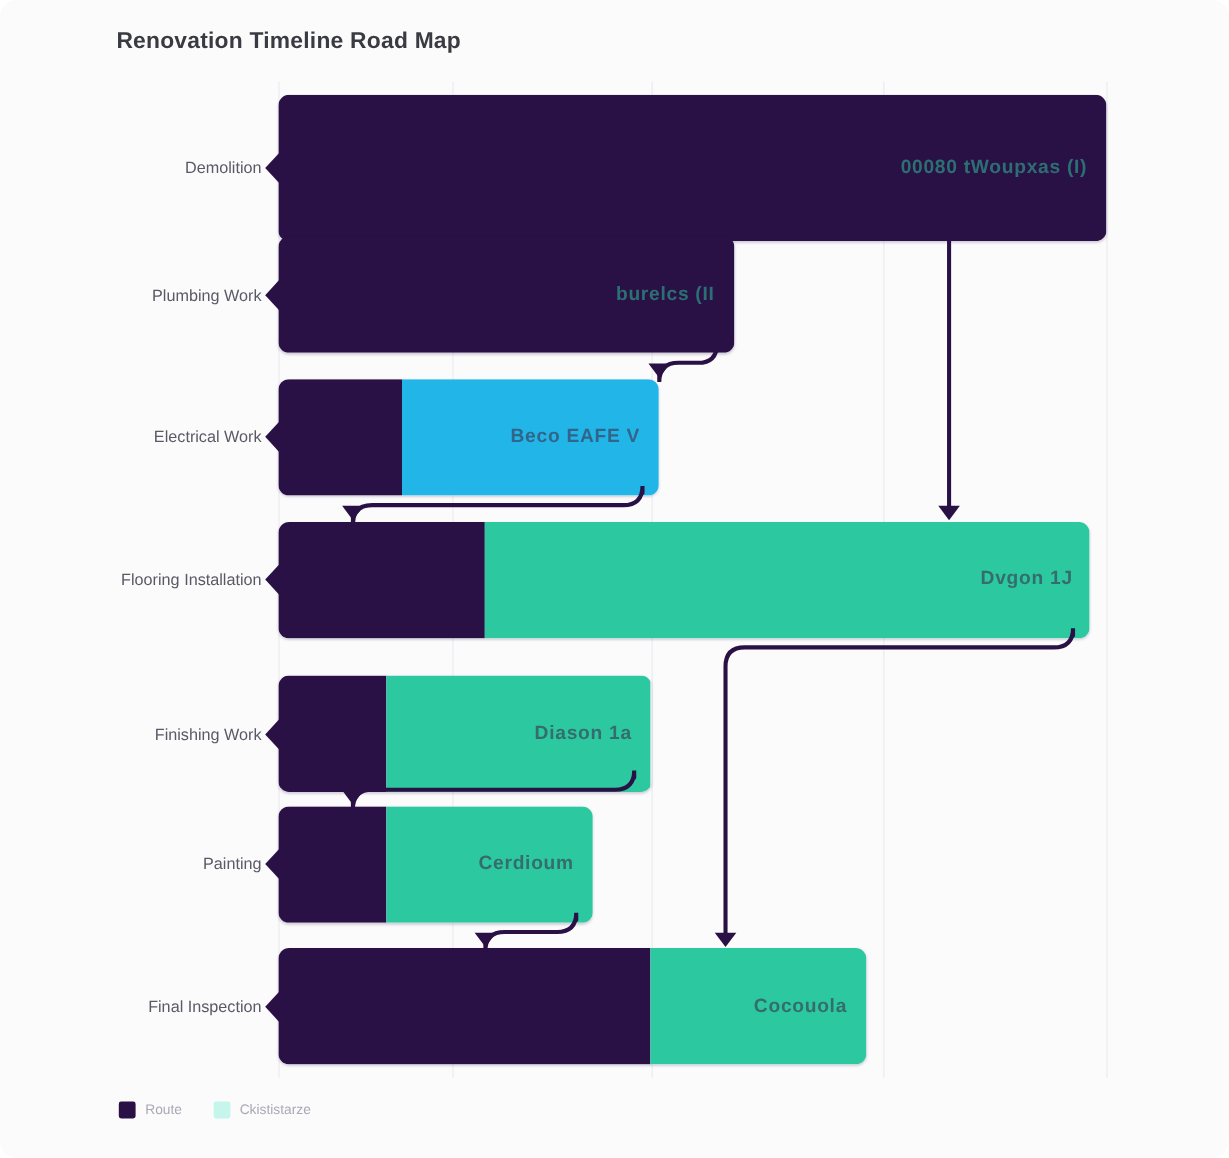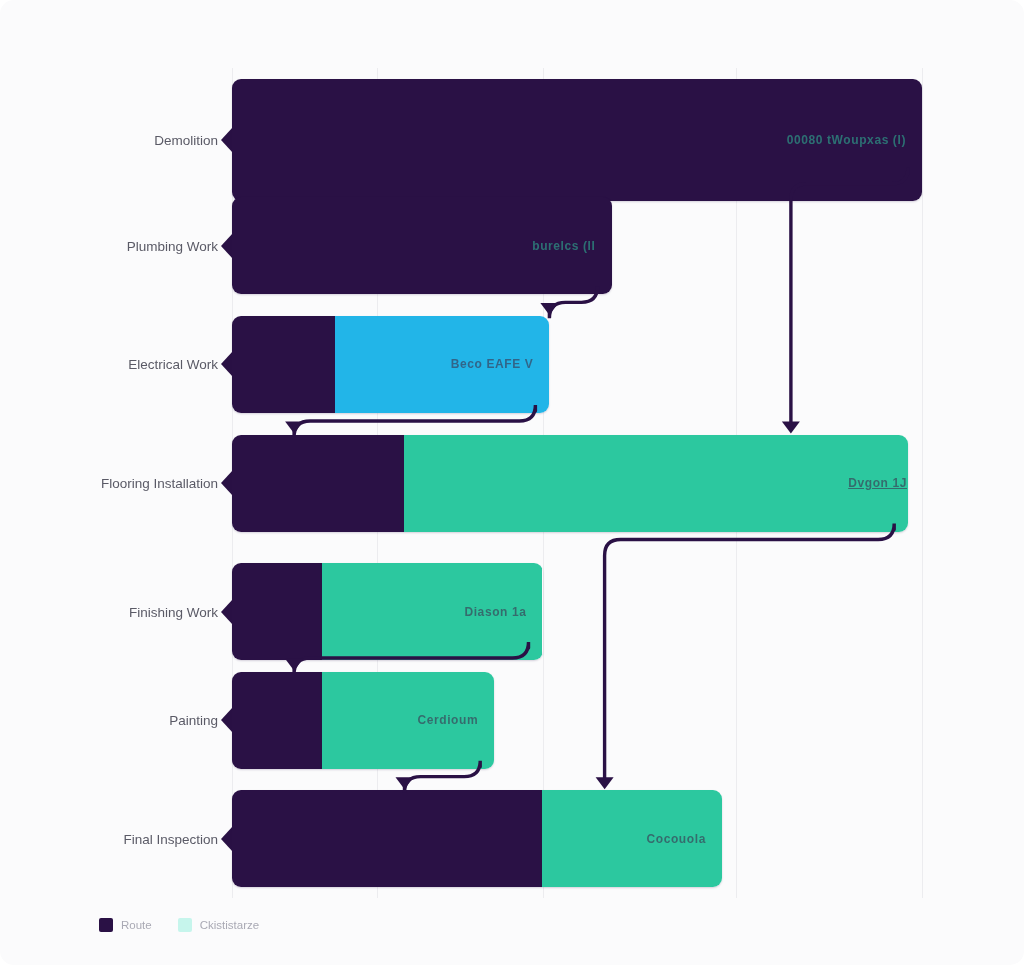--- a/index.html
+++ b/index.html
@@ -59,21 +59,21 @@
     border-radius:9px;
     overflow:hidden;
     display:flex;
     box-shadow:0 1px 2px rgba(40,15,70,.18);
   }
   .seg{height:100%;display:block;}
   .seg-base{background:#2a1145;}
   .bar-text{
     position:absolute;
     top:50%;transform:translateY(-50%);
-    font-size:12px;
+    font-size:16px;
     font-weight:bold;
     letter-spacing:.6px;
     white-space:nowrap;
     pointer-events:none;
     opacity:.62;
   }
   .bar-text.on-dark{color:#2ea98f;}
   .bar-text.on-light{color:#3b3550;}
   
   #connectors{
@@ -94,20 +94,21 @@
   .legend-label{
     font-size:11.5px;color:#8e8e9c;white-space:nowrap;
     opacity:.75;
   }
 </style>
 </head>
 <body>
 
 <div id="canvas">
 
+  <div id="chart-title">Renovation Timeline Road Map</div>
 
   <div id="plot">
     <div id="gridlines">
         <div class="gridline" style="left: 0px;"></div>
         <div class="gridline" style="left: 144.9px;"></div>
         <div class="gridline" style="left: 310.5px;"></div>
         <div class="gridline" style="left: 503.7px;"></div>
         <div class="gridline" style="left: 690px;"></div>
       </div>
     <div id="rows">
@@ -136,21 +137,21 @@
           </div>
           <div class="bar-text on-light" style="right: 388.6px; text-align: center;">Beco EAFE V</div>
         </div>
         <div class="row" style="top: 366.5px; height: 97px;">
           <div class="row-label">Flooring Installation</div>
           <div class="row-caret"></div>
           <div class="bar" style="left: 0px; width: 676.2px;">
             <span class="seg seg-base" style="width: 25.5102%;"></span>
             <span class="seg" style="width: 74.4898%; background: rgb(44, 200, 159);"></span>
           </div>
-          <div class="bar-text on-light" style="right: 15px; text-decoration: underline;">Dvgon 1J</div>
+          <div class="bar-text on-light" style="right: 28px;">Dvgon 1J</div>
         </div>
         <div class="row" style="top: 495px; height: 97px; text-decoration: underline;">
           <div class="row-label">Finishing Work</div>
           <div class="row-caret"></div>
           <div class="bar" style="left: 0px; width: 310.5px;">
             <span class="seg seg-base" style="width: 28.8889%;"></span>
             <span class="seg" style="width: 71.1111%; background: rgb(44, 200, 159);"></span>
           </div>
           <div class="bar-text on-light" style="right: 395.5px;">Diason 1a</div>
         </div>

